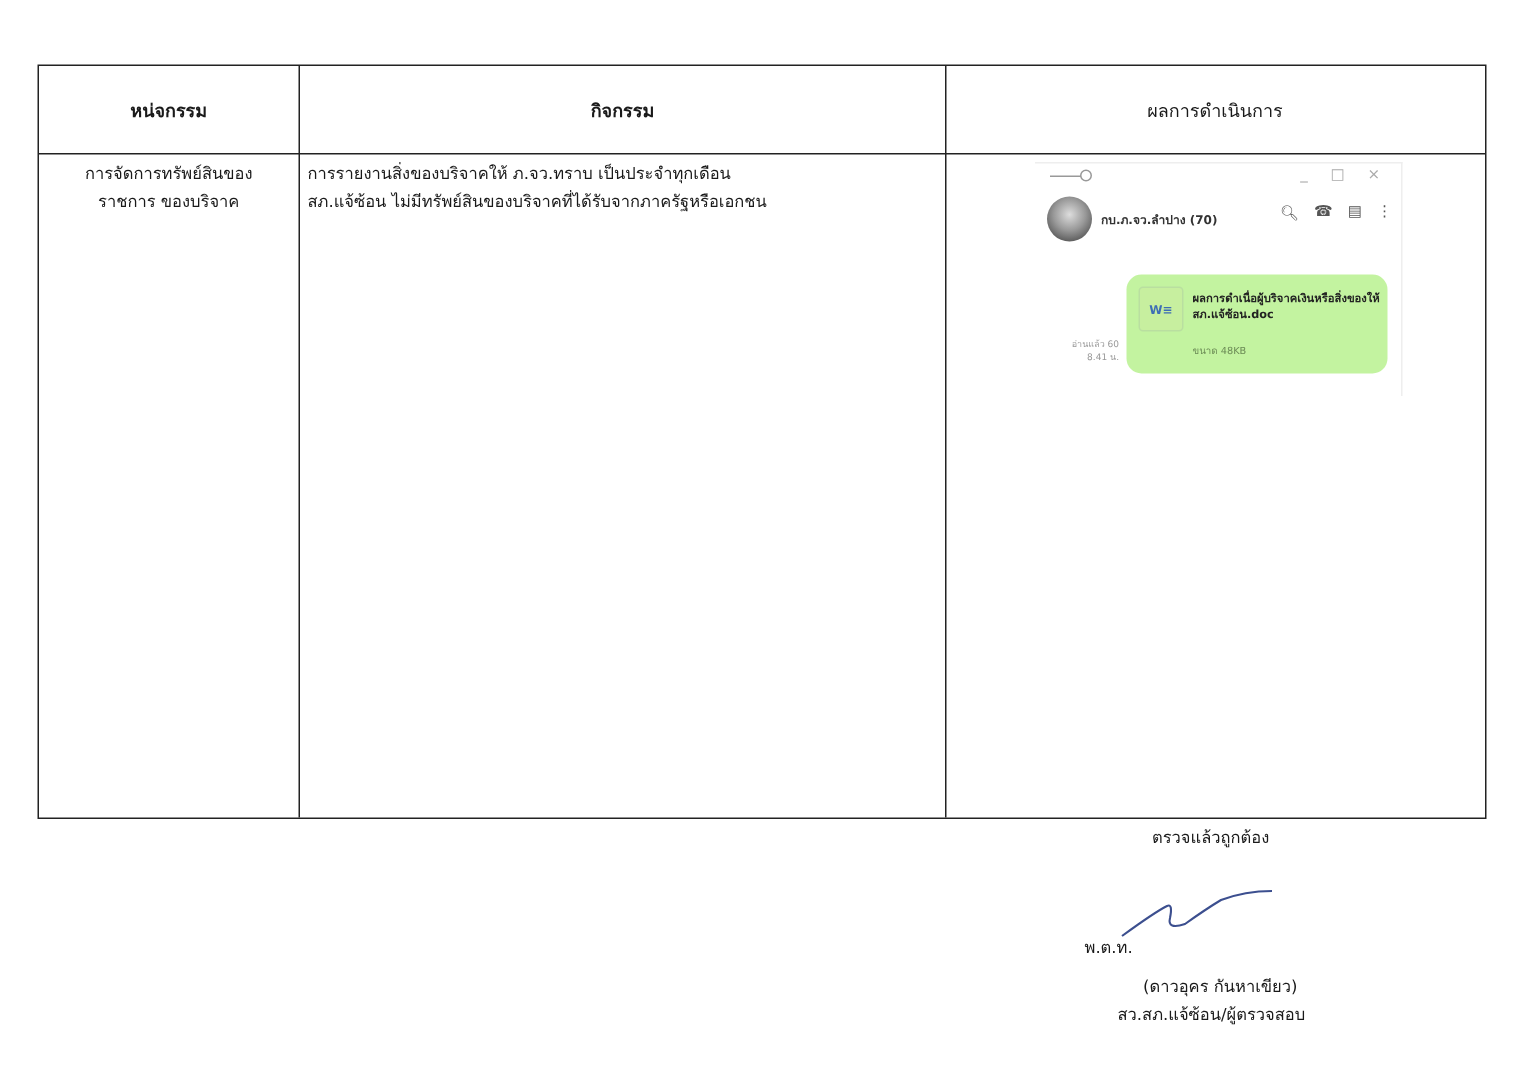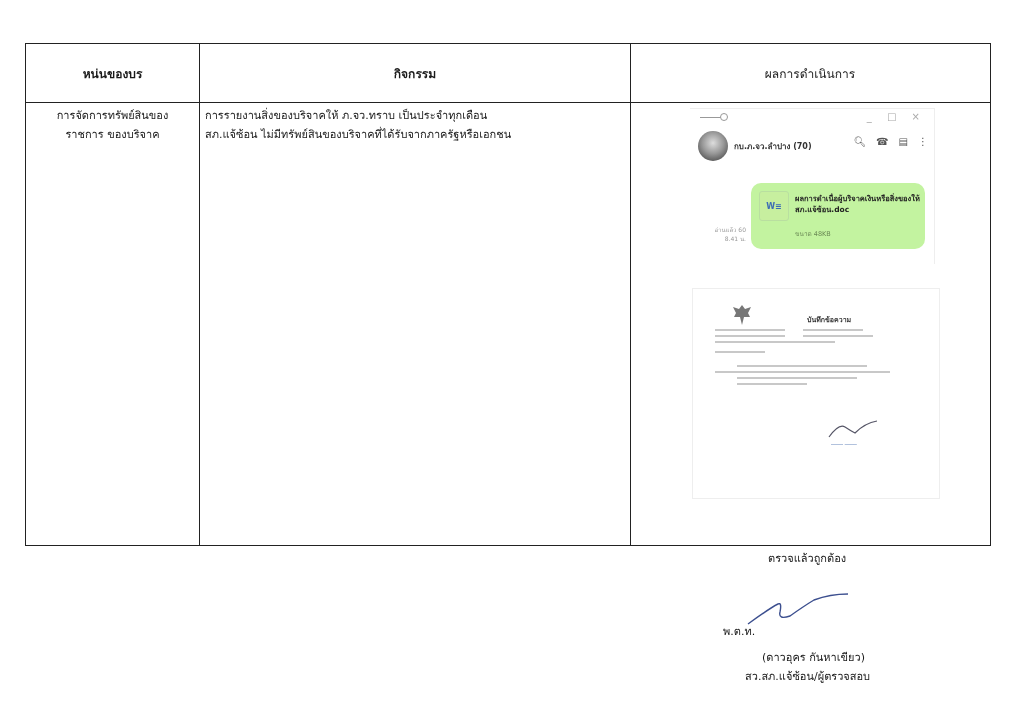--- a/index.html
+++ b/index.html
@@ -49,21 +49,21 @@
   .position { position:absolute; left:745px; top:667px; font-size:11px; }
 </style>
 </head>
 <body>
 
 <div class="tbl">
   <div class="vline" style="left:173px"></div>
   <div class="vline" style="left:604px"></div>
   <div class="hline"></div>
 
-  <div class="hdr" style="left:0;width:173px">หน่นของบร</div>
+  <div class="hdr" style="left:0;width:173px">หน่จกรรม</div>
   <div class="hdr" style="left:174px;width:430px">กิจกรรม</div>
   <div class="hdr" style="left:605px;width:358px;font-weight:normal">ผลการดำเนินการ</div>
 
   <div class="cell-text unit">
     <div>การจัดการทรัพย์สินของ</div>
     <div>ราชการ ของบริจาค</div>
   </div>
   <div class="cell-text act">
     <div>การรายงานสิ่งของบริจาคให้ ภ.จว.ทราบ เป็นประจำทุกเดือน</div>
     <div>สภ.แจ้ซ้อน ไม่มีทรัพย์สินของบริจาคที่ได้รับจากภาครัฐหรือเอกชน</div>
@@ -85,40 +85,20 @@
       <div class="fileicon">W≡</div>
       <div class="fname">ผลการดำเนื่อผู้บริจาคเงินหรือสิ่งของให้ สภ.แจ้ซ้อน.doc</div>
       <div class="fsize">ขนาด 48KB</div>
     </div>
     <div class="readinfo">
       <div>อ่านแล้ว 60</div>
       <div>8.41 น.</div>
     </div>
   </div>
 
-  <div class="memo">
-    <svg class="garuda" viewBox="0 0 22 24">
-      <path d="M11 2 L14 6 L20 4 L17 10 L19 14 L13 14 L11 22 L9 14 L3 14 L5 10 L2 4 L8 6 Z" fill="#777"></path>
-    </svg>
-    <div class="mtitle">บันทึกข้อความ</div>
-    <div class="line" style="left:22px;top:40px;width:70px"></div>
-    <div class="line" style="left:110px;top:40px;width:60px"></div>
-    <div class="line" style="left:22px;top:46px;width:70px"></div>
-    <div class="line" style="left:110px;top:46px;width:70px"></div>
-    <div class="line" style="left:22px;top:52px;width:120px"></div>
-    <div class="line" style="left:22px;top:62px;width:50px"></div>
-    <div class="line" style="left:44px;top:76px;width:130px"></div>
-    <div class="line" style="left:22px;top:82px;width:175px"></div>
-    <div class="line" style="left:44px;top:88px;width:120px"></div>
-    <div class="line" style="left:44px;top:94px;width:70px"></div>
-    <svg class="sig" width="60" height="24">
-      <path d="M4 20 Q14 6 20 10 T30 16 Q40 6 52 4" stroke="#556" stroke-width="1.2" fill="none"></path>
-    </svg>
-    <div class="signame">──── ────</div>
-  </div>
 </div>
 
 <div class="verify">ตรวจแล้วถูกต้อง</div>
 <svg class="sig2" width="110" height="44">
   <path d="M6 38 Q28 22 36 18 Q40 16 38 26 Q36 34 48 30 Q62 20 72 14 Q88 8 106 8" stroke="#3c4f8f" stroke-width="1.4" fill="none"></path>
 </svg>
 <div class="rank">พ.ต.ท.</div>
 <div class="fullname">(ดาวอุคร  กันหาเขียว)</div>
 <div class="position">สว.สภ.แจ้ซ้อน/ผู้ตรวจสอบ</div>
 

